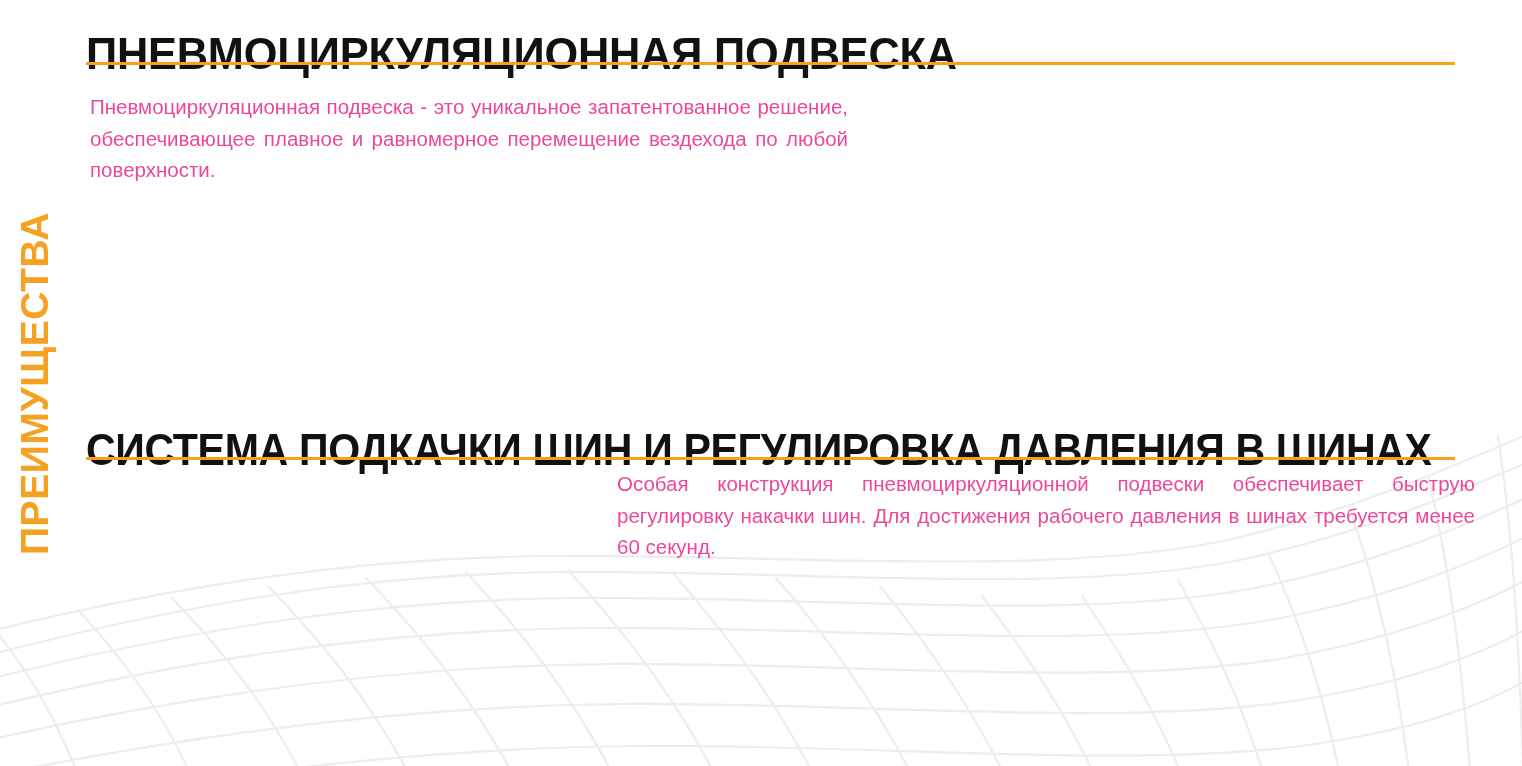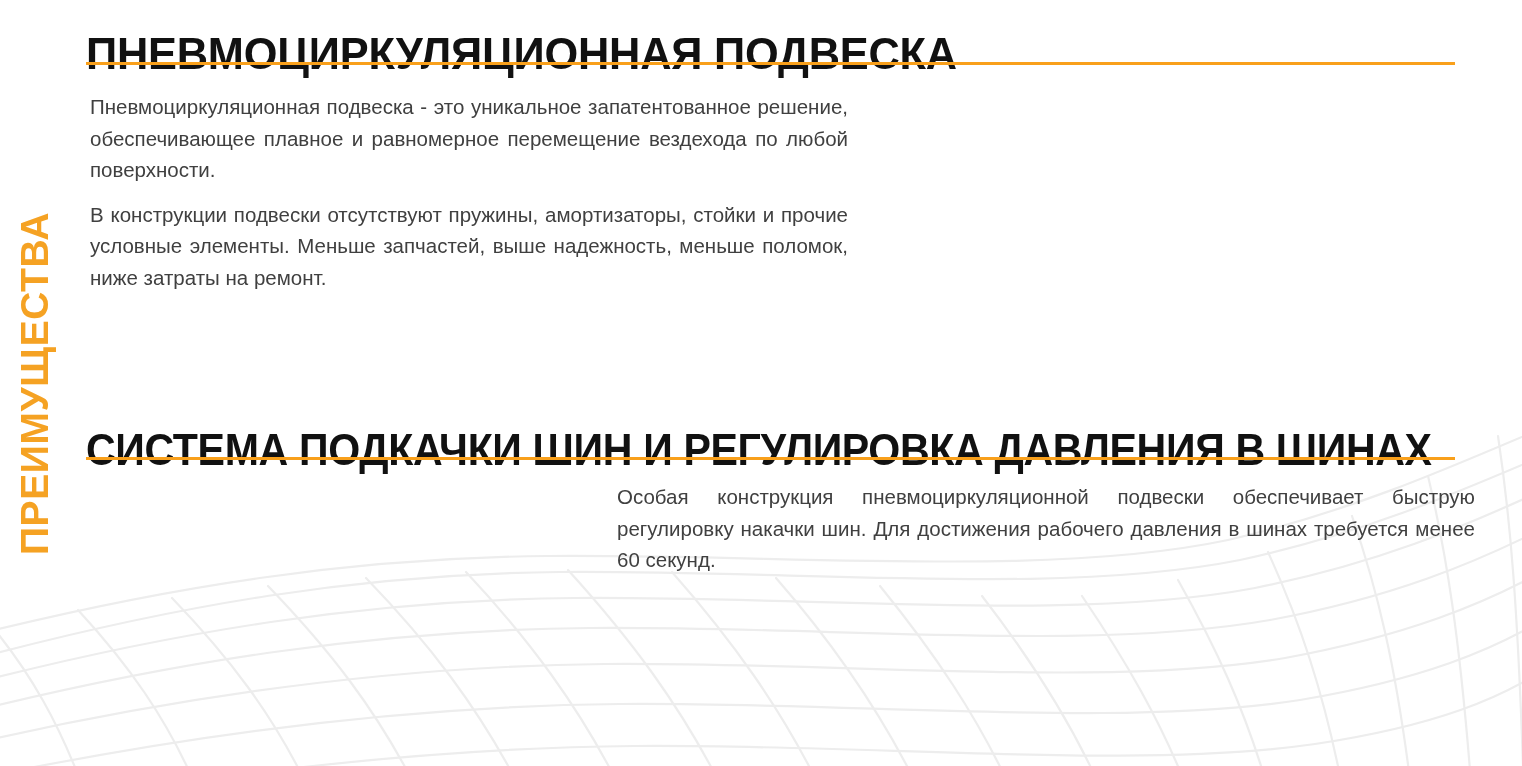--- a/index.html
+++ b/index.html
@@ -99,39 +99,39 @@
     background: #F9A01B;
   }
   #divider-1 { left: 86px; top: 62px;  width: 1369px; }
   #divider-2 { left: 86px; top: 457px; width: 1369px; }
 
   .text-block {
     position: absolute;
     font-size: 20.5px;
     line-height: 31.5px;
     text-align: justify;
-    color: #404040;
+    color: #ec4899;
   }
   .text-block p {
     margin: 0 0 13px 0;
   }
   .text-block p:last-child {
     margin-bottom: 0;
   }
   
 
   #block-left {
     left: 90px;
     top: 91px;
     width: 758px;
   }
 
   #block-right {
     left: 617px;
-    top: 481px;
+    top: 468px;
     width: 858px;
   }
 </style>
 </head>
 <body>
 
 <div id="slide">
 
   <svg id="mesh-bg" viewBox="0 0 1522 766" preserveAspectRatio="none" aria-hidden="true">
     <g fill="none" stroke="#EDEDED" stroke-width="2.2" stroke-linecap="round">
@@ -169,21 +169,20 @@
   </div>
 
   <div id="content">
 
     <h1 id="heading-1" class="section-heading">ПНЕВМОЦИРКУЛЯЦИОННАЯ ПОДВЕСКА</h1>
 
     <div id="divider-1" class="divider"></div>
 
     <div id="block-left" class="text-block">
       <p>Пневмоциркуляционная подвеска - это уникальное запатентованное решение, обеспечивающее плавное и равномерное перемещение вездехода по любой поверхности.</p>
-      <p>В конструкции подвески отсутствуют пружины, амортизаторы, стойки и прочие условные элементы. Меньше запчастей, выше надежность, меньше поломок, ниже затраты на ремонт.</p>
     </div>
 
     <h1 id="heading-2" class="section-heading">СИСТЕМА ПОДКАЧКИ ШИН И РЕГУЛИРОВКА ДАВЛЕНИЯ В ШИНАХ</h1>
 
     <div id="divider-2" class="divider"></div>
 
     <div id="block-right" class="text-block">
       <p>Особая конструкция пневмоциркуляционной  подвески обеспечивает быструю регулировку накачки шин. Для достижения рабочего давления в шинах требуется менее 60 секунд.</p>
     </div>
 

